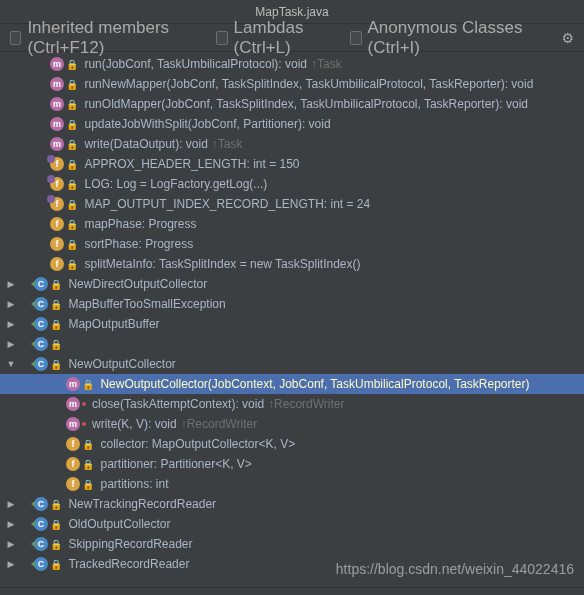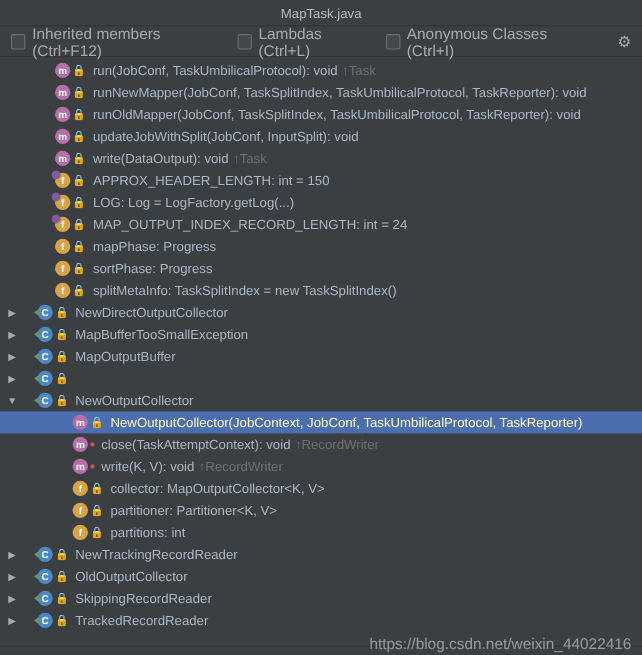--- a/index.html
+++ b/index.html
@@ -29,21 +29,21 @@
     align-items: center;
     padding: 0 10px;
     border-bottom: 1px solid #323232;
     gap: 14px;
   }
   .chk {
     display: flex;
     align-items: center;
     gap: 6px;
     color: #aaaaaa;
-    font-size: 14px;
+    font-size: 17px;
   }
   .chk .box {
     width: 14px;
     height: 14px;
     border: 1px solid #6e6e6e;
     border-radius: 2px;
     background: #43494a;
   }
   .spacer { flex: 1; }
   .gear { color: #aaaaaa; font-size: 14px; cursor: pointer; }
@@ -135,21 +135,21 @@
   .row.selected .sig { color: #fef9c3; }
   .sig .override { color: #707070; margin-left: 4px; }
   .bottom-scroll {
     height: 8px;
     background: #3c3f41;
     border-top: 1px solid #323232;
   }
   .watermark {
     position: absolute;
     right: 10px;
-    bottom: 2px;
+    bottom: 18px;
     color: rgba(230,230,230,0.55);
     font-size: 14px;
     pointer-events: none;
     margin-left: 23px;
   }
 </style>
 </head>
 <body>
 
 <div class="titlebar">
@@ -193,21 +193,21 @@
       <span class="indent" style="width: 32px;"></span>
       <span class="ico ico-m">m</span>
       <span class="lock">🔒</span>
       <span class="sig">runOldMapper(JobConf, TaskSplitIndex, TaskUmbilicalProtocol, TaskReporter): void</span>
     </div>
     <div class="row">
       <span class="arrow "></span>
       <span class="indent" style="width: 32px;"></span>
       <span class="ico ico-m">m</span>
       <span class="lock">🔒</span>
-      <span class="sig">updateJobWithSplit(JobConf, InputSplit): void</span>
+      <span class="sig">updateJobWithSplit(JobConf, Partitioner): void</span>
     </div>
     <div class="row">
       <span class="arrow "></span>
       <span class="indent" style="width: 32px;"></span>
       <span class="ico ico-m">m</span>
       <span class="lock">🔒</span>
       <span class="sig">write(DataOutput): void<span class="override">↑Task</span></span>
     </div>
     <div class="row">
       <span class="arrow "></span>

